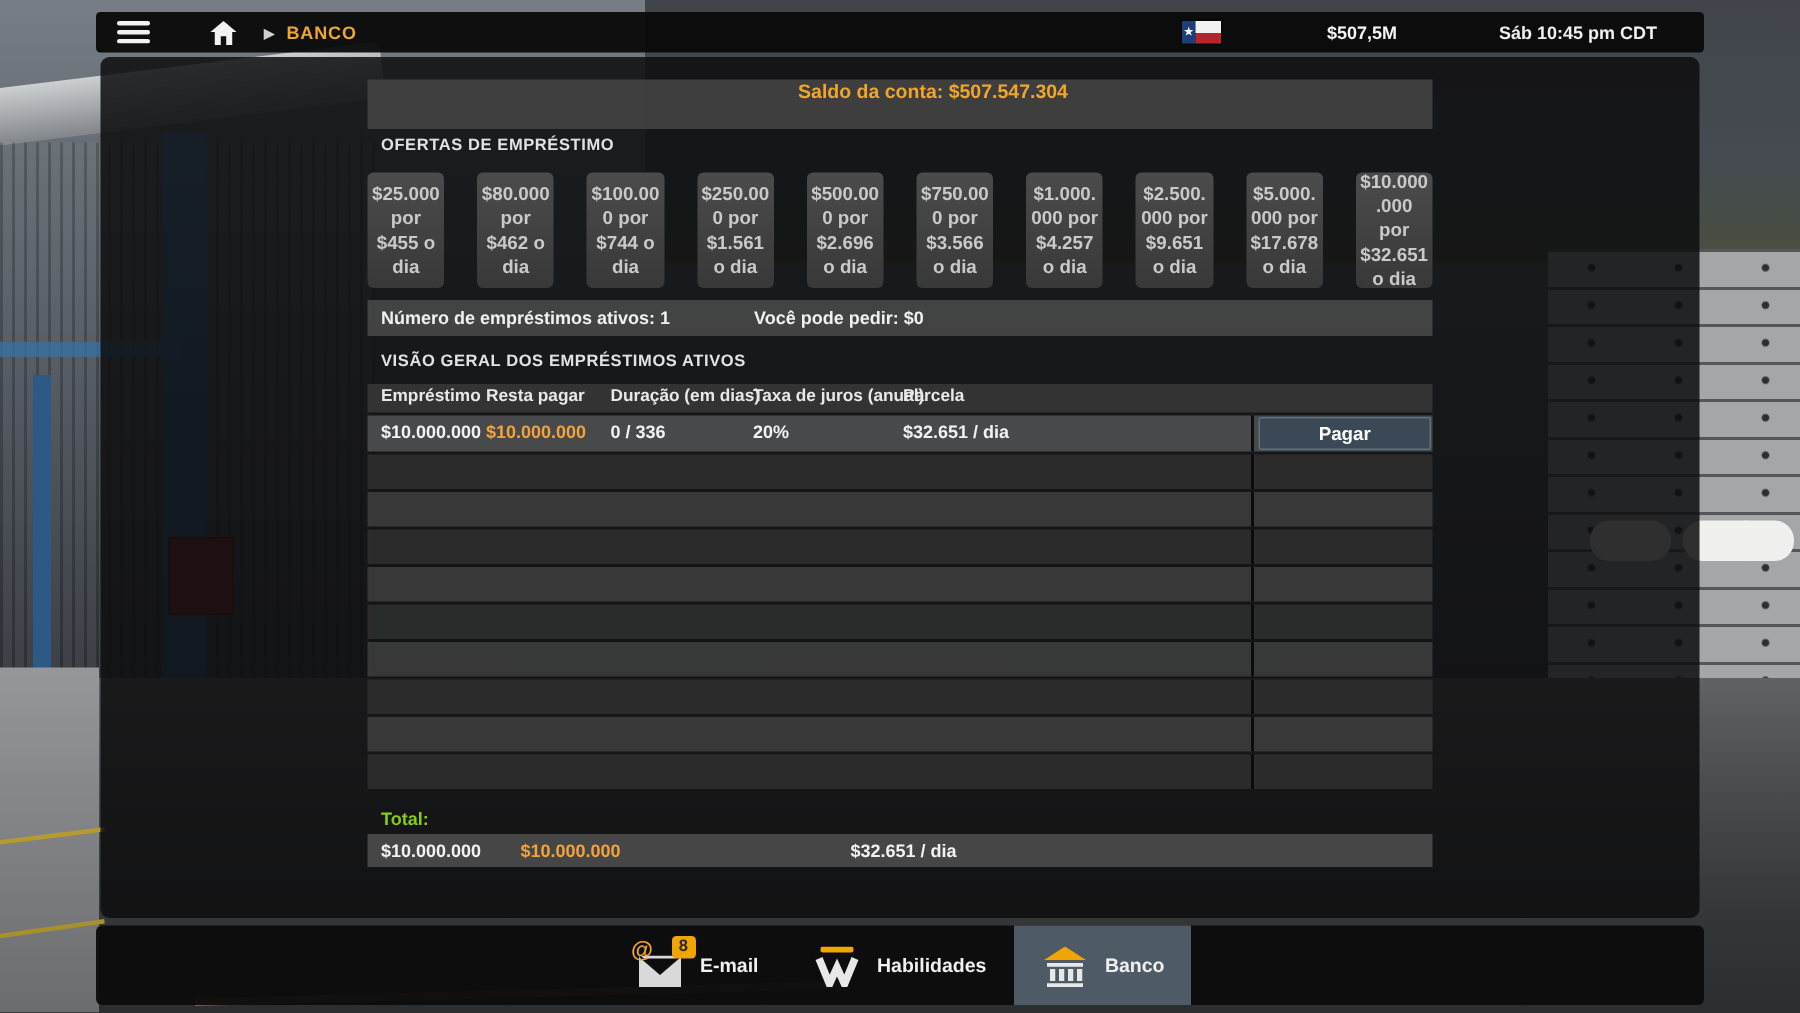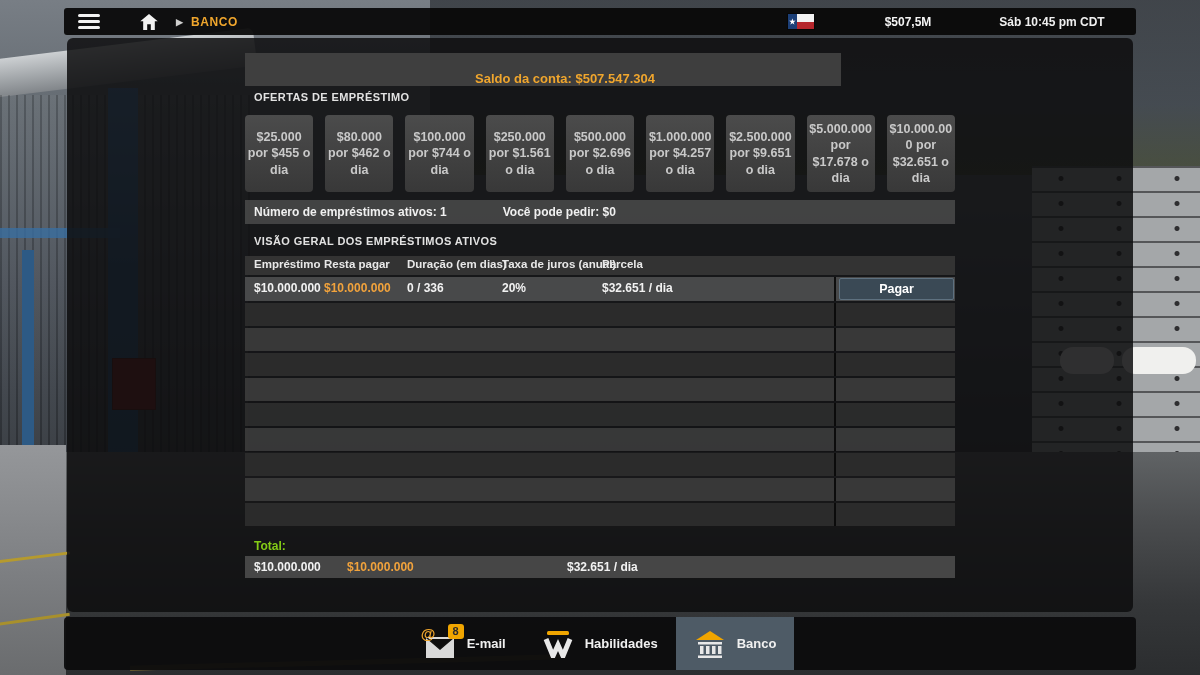--- a/index.html
+++ b/index.html
@@ -53,29 +53,29 @@
   .flag .white { position:absolute; left:9px; top:0; width:17px; height:7.5px; background:#f2f2f2; }
   .flag .red { position:absolute; left:9px; top:7.5px; width:17px; height:7.5px; background:#b5262c; }
   .money { width:120px; text-align:center; color:#f5f5f5; }
   .clock { width:168px; text-align:center; color:#f0f0f0; }
 
   
   .panel { position:absolute; left:67px; top:38px; width:1066px; height:574px;
     background:rgba(13,13,14,.85); border-radius:6px; }
   .content { position:absolute; left:178px; top:0; width:710px; height:100%; }
 
-  .saldo-bar { position:absolute; left:0; top:15px; width:596px; height:33px;
-    background:rgba(66,66,66,.92); display:flex; align-items:flex-end; justify-content:center;
+  .saldo-bar { position:absolute; left:0; top:15px; width:710px; height:33px;
+    background:rgba(66,66,66,.92); display:flex; align-items:flex-start; justify-content:center;
     color:#f0a62d; font-size:13px; font-weight:bold;padding-left:44px; }
 
   .section-title { position:absolute; left:9px; color:#e2e2e2; font-size:11px; font-weight:bold; letter-spacing:.4px; }
   .offers-title { top:53px; }
   .overview-title { top:197px; }
 
-  .offers { position:absolute; left:0; top:77px; width:710px; height:77px; display:flex; gap:12px; }
+  .offers { position:absolute; left:0; top:77px; width:710px; height:77px; display:flex; gap:22px; }
   .offer-card { flex:1; background:linear-gradient(180deg,rgba(78,78,78,.95),rgba(58,58,58,.95));
     border-radius:4px; color:#c9c9c9; font-size:12.5px; line-height:1.3; font-weight:bold;
     display:flex; align-items:center; justify-content:center; text-align:center;
     padding:2px 2px; cursor:pointer; overflow-wrap:anywhere; }
 
   .loans-bar { position:absolute; left:0; top:162px; width:710px; height:24px;
     background:rgba(71,71,71,.92); display:flex; align-items:center;
     color:#f0f0f0; font-size:12px; font-weight:bold; }
   .loans-bar .l1 { margin-left:9px; }
   .loans-bar .l2 { margin-left:56px; }
@@ -190,20 +190,23 @@
           </div>
 
           <div class="offer-card">
             <span>$250.000 por $1.561 o dia</span>
           </div>
 
           <div class="offer-card">
             <span>$500.000 por $2.696 o dia</span>
           </div>
 
+          <div class="offer-card">
+            <span>$750.000 por $3.566 o dia</span>
+          </div>
 
           <div class="offer-card">
             <span>$1.000.000 por $4.257 o dia</span>
           </div>
 
           <div class="offer-card">
             <span>$2.500.000 por $9.651 o dia</span>
           </div>
 
           <div class="offer-card">

